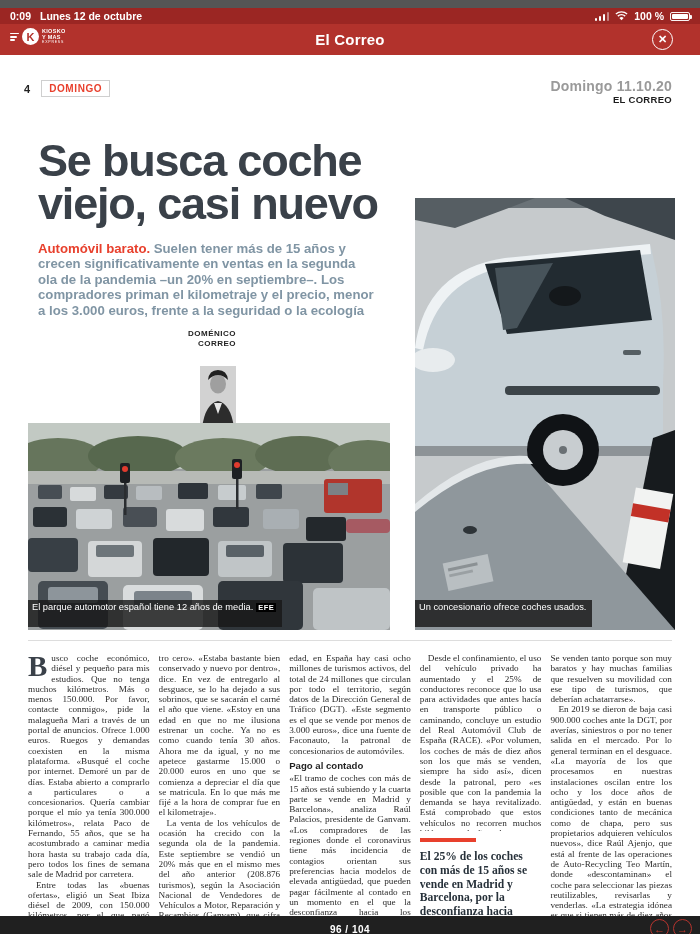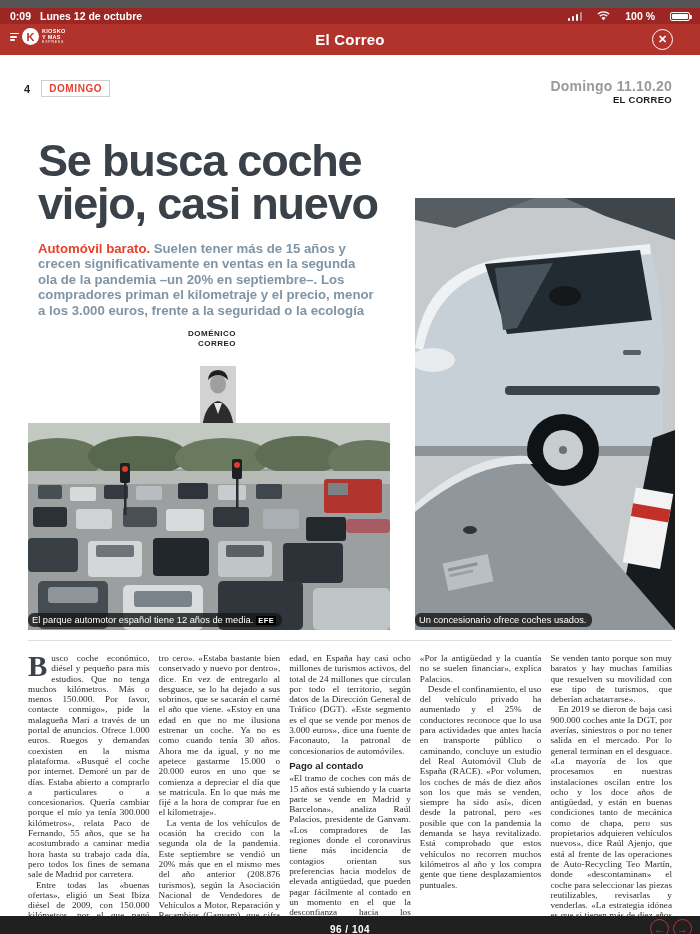--- a/index.html
+++ b/index.html
@@ -9,21 +9,21 @@
     background:#ffffff; overflow:hidden;
     font-family:"Liberation Sans", sans-serif;
   }
   
   .status-bar {
     position:absolute; top:0; left:0; width:700px; height:16px;
     background:#9b2623; color:#fff; display:flex; align-items:center;
     justify-content:space-between; padding:0 10px; font-size:10.5px; font-weight:bold;
   }
   .sb-left { display:flex; gap:9px; align-items:center; }
-  .sb-right { display:flex; gap:15px; align-items:center; }
+  .sb-right { display:flex; gap:6px; align-items:center; }
   .sig { display:flex; align-items:flex-end; gap:1.5px; height:9px; }
   .sig i { display:block; width:2.5px; background:#fff; border-radius:1px; }
   .sig i:nth-child(1){height:3px;} .sig i:nth-child(2){height:5px;}
   .sig i:nth-child(3){height:7px;} .sig i:nth-child(4){height:9px; background:rgba(255,255,255,.45);}
   .batt { position:relative; width:20px; height:9px; border:1px solid rgba(255,255,255,.95); border-radius:2px; }
   .batt b { position:absolute; left:1px; top:1px; bottom:1px; right:1px; background:#fff; border-radius:1px; }
   .batt i { position:absolute; right:-3px; top:2.5px; width:2px; height:4px; background:rgba(255,255,255,.95); border-radius:0 1px 1px 0; }
   
   .app-header {
     position:absolute; top:16px; left:0; width:700px; height:31px;
@@ -70,21 +70,21 @@
   }
   .standfirst .lead { color:#e8402d; }
   .byline { position:absolute; left:118px; top:310px; width:118px; height:63px; display:flex; justify-content:flex-end; align-items:flex-end; gap:6px;flex-direction:column; }
   .byline-text { text-align:right; font-size:8px; font-weight:bold; letter-spacing:.5px; color:#222; line-height:9.5px; margin-bottom:12px; }
   .byline-photo { width:36px; height:62px; flex:0 0 auto; }
   .photo1 { position:absolute; left:28px; top:368px; width:362px; height:207px; overflow:hidden; }
   .photo2 { position:absolute; left:415px; top:143px; width:260px; height:432px; overflow:hidden; }
   .photo1 svg, .photo2 svg { display:block; width:100%; height:100%; }
   .caption {
     position:absolute; left:0; bottom:3px; background:rgba(25,25,25,.82); color:#fff;
-    font-size:9.3px; padding:2px 6px 2px 4px; white-space:nowrap;border-radius:6px;
+    font-size:9.3px; padding:2px 6px 15px 4px; white-space:nowrap;
   }
   .caption .credit { font-size:7.5px; font-weight:bold; letter-spacing:.5px; background:#000; padding:0 2px; margin-left:3px; }
   .photos-rule { position:absolute; left:28px; right:28px; top:585px; height:1px; background:#ddd; }
   
   .columns {
     position:absolute; left:28px; top:598px; width:644px; height:266px;
     display:flex; gap:9px; overflow:hidden;
   }
   .col {
     flex:1 1 0; overflow:hidden; font-family:"Liberation Serif", serif;
@@ -299,22 +299,25 @@
       <div class="col">
         <p>tro cero». «Estaba bastante bien conservado y nuevo por dentro», dice. En vez de entregarlo al desguace, se lo ha dejado a sus sobrinos, que se sacarán el carné el año que viene. «Estoy en una edad en que no me ilusiona estrenar un coche. Ya no es como cuando tenía 30 años. Ahora me da igual, y no me apetece gastarme 15.000 o 20.000 euros en uno que se comienza a depreciar el día que se matricula. En lo que más me fijé a la hora de comprar fue en el kilometraje».</p>
         <p class="indent">La venta de los vehículos de ocasión ha crecido con la segunda ola de la pandemia. Este septiembre se vendió un 20% más que en el mismo mes del año anterior (208.876 turismos), según la Asociación Nacional de Vendedores de Vehículos a Motor, Reparación y Recambios (Ganvam), que cifra en más de 1,3 millones los tratos cerrados en los ocho primeros meses de 2020. En estas transacciones, uno de cada</p>
       </div>
       <div class="col">
         <p>edad, en España hay casi ocho millones de turismos activos, del total de 24 millones que circulan por todo el territorio, según datos de la Dirección General de Tráfico (DGT). «Este segmento es el que se vende por menos de 3.000 euros», dice una fuente de Faconauto, la patronal de concesionarios de automóviles.</p>
         <p class="subhead">Pago al contado</p>
         <p>«El tramo de coches con más de 15 años está subiendo y la cuarta parte se vende en Madrid y Barcelona», analiza Raúl Palacios, presidente de Ganvam. «Los compradores de las regiones donde el coronavirus tiene más incidencia de contagios orientan sus preferencias hacia modelos de elevada antigüedad, que pueden pagar fácilmente al contado en un momento en el que la desconfianza hacia los transportes colectivos, como autobús o metro, les llevan a buscar soluciones de movilidad individuales».</p>
       </div>
       <div class="col col4">
-        <p>«Por la antigüedad y la cuantía no se suelen financiar», explica Palacios.</p>
         <p class="indent fill">Desde el confinamiento, el uso del vehículo privado ha aumentado y el 25% de conductores reconoce que lo usa para actividades que antes hacía en transporte público o caminando, concluye un estudio del Real Automóvil Club de España (RACE). «Por volumen, los coches de más de diez años son los que más se venden, siempre ha sido así», dicen desde la patronal, pero «es posible que con la pandemia la demanda se haya revitalizado. Está comprobado que estos vehículos no recorren muchos kilómetros al año y los compra gente que tiene desplazamientos puntuales.</p>
+        <div class="pq">
+          <div class="pq-rule"></div>
+          <p class="pq-text">El 25% de los coches con más de 15 años se vende en Madrid y Barcelona, por la desconfianza hacia</p>
+        </div>
       </div>
       <div class="col">
         <p>Se venden tanto porque son muy baratos y hay muchas familias que resuelven su movilidad con ese tipo de turismos, que deberían achatarrarse».</p>
         <p class="indent">En 2019 se dieron de baja casi 900.000 coches ante la DGT, por averías, siniestros o por no tener salida en el mercado. Por lo general terminan en el desguace. «La mayoría de los que procesamos en nuestras instalaciones oscilan entre los ocho y los doce años de antigüedad, y están en buenas condiciones tanto de mecánica como de chapa, pero sus propietarios adquieren vehículos nuevos», dice Raúl Ajenjo, que está al frente de las operaciones de Auto-Recycling Teo Martín, donde «descontaminan» el coche para seleccionar las piezas reutilizables, revisarlas y venderlas. «La estrategia idónea es que si tienen más de diez años de antigüedad sean achatarrados para obtener materias primas recicladas</p>
       </div>
     </div>
   </div>
 
   <div class="footer">
     <span class="page-indicator">96 / 104</span>

